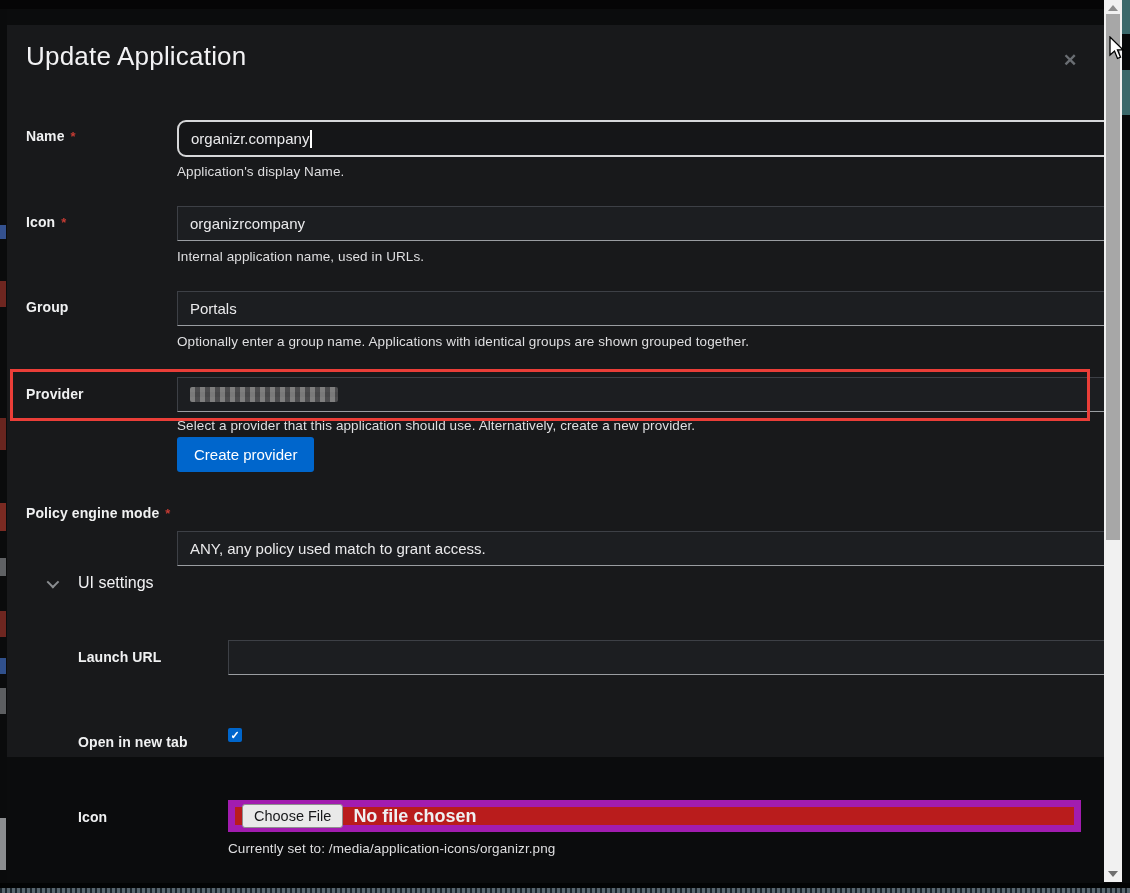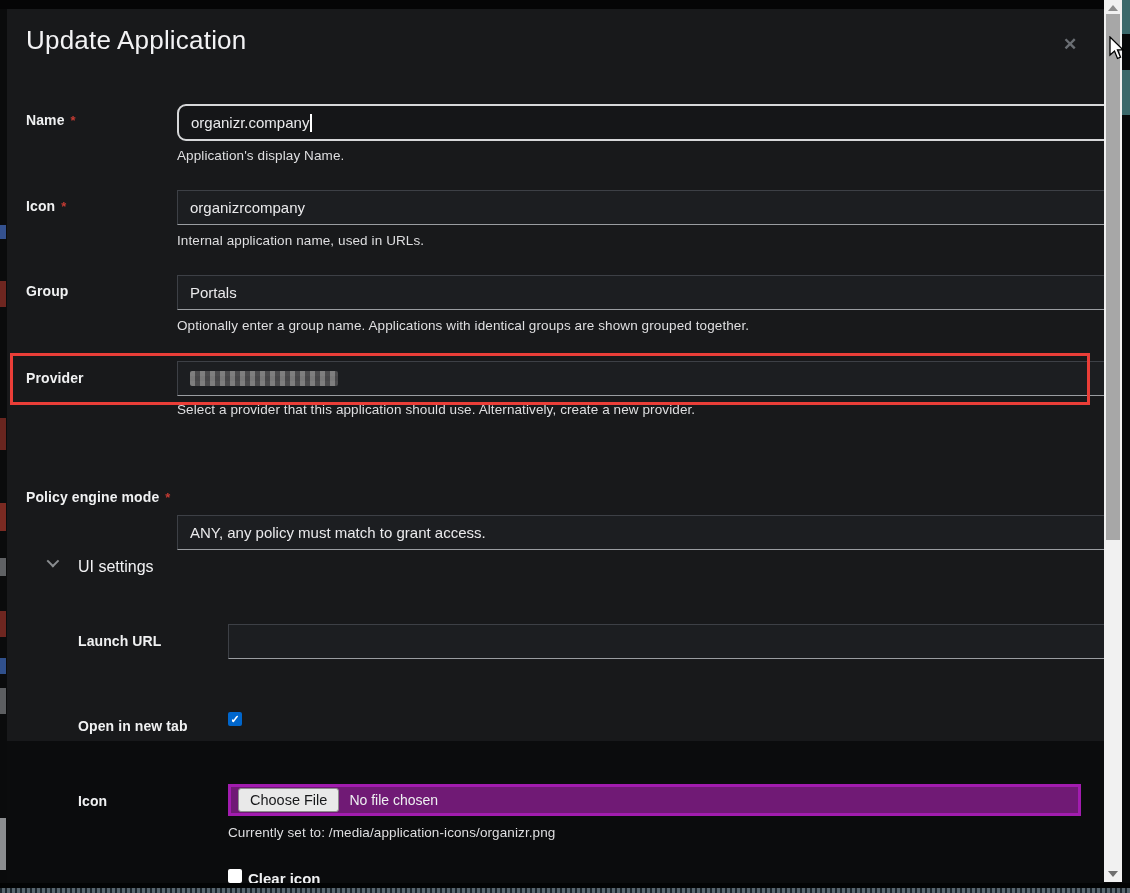--- a/index.html
+++ b/index.html
@@ -23,21 +23,21 @@
   .scroll-arrow { position:absolute; left:4px; width:0; height:0;
                   border-left:5px solid transparent; border-right:5px solid transparent; }
   #scroll-up   { top:5px;  border-bottom:6px solid #8d8d8d; }
   #scroll-down { top:871px; border-top:6px solid #6f6f6f; }
   #scrollbar-below { left:1104px; top:882px; width:18px; height:11px; background:#0a0b0c; z-index:31; }
 
   
   #mouse-cursor { left:1109px; top:36px; z-index:60; }
 
   
-  #modal { left:7px; top:9px; width:1097px; height:732px; background:#18191b; z-index:10; }
+  #modal { left:7px; top:25px; width:1097px; height:732px; background:#18191b; z-index:10; }
   #modal-title { position:absolute; left:19px; top:16px; font-size:26px; font-weight:500;
                  letter-spacing:.2px; color:#f2f2f4; }
   #modal-close { position:absolute; left:1050px; top:22px; width:26px; height:26px;
                  background:none; border:none; color:#6a6e73; font-size:17px; font-weight:700;
                  cursor:pointer; }
 
   
   .field-label { position:absolute; left:19px; font-size:14px; font-weight:700; color:#f0f1f2;
                  letter-spacing:.1px; }
   .sub-label   { left:71px; }
@@ -60,39 +60,39 @@
   #provider-redacted { margin-left:0; width:148px; height:15px; border-radius:2px;
       background:
         repeating-linear-gradient(90deg, rgba(130,130,130,.85) 0 5px, rgba(70,70,72,.85) 5px 10px),
         repeating-linear-gradient(0deg, #6b6b6d 0 5px, #4a4a4c 5px 10px); }
 
   #create-provider-btn { position:absolute; left:170px; top:412px; height:35px; padding:0 17px;
       background:#0066cc; color:#ffffff; border:none; border-radius:3px; font-size:15px;
       font-family:"Liberation Sans",sans-serif; cursor:pointer; }
 
   
-  #ui-settings-header { position:absolute; left:40px; top:549px; display:flex; 
+  #ui-settings-header { position:absolute; left:40px; top:549px; display:flex; align-items:center;
       gap:22px; color:#f2f2f4; cursor:pointer; }
   #ui-settings-chevron { width:9px; height:9px; border-right:2px solid #8a8d90;
       border-bottom:2px solid #8a8d90; transform:rotate(45deg) translateY(-2px); }
   #ui-settings-label { font-size:16px; font-weight:400; }
 
   
   .checkbox { position:absolute; width:14px; height:14px; border-radius:2px; }
   .checkbox.checked { background:#0066cc; color:#ffffff; font-size:11px; line-height:14px;
       text-align:center; font-weight:700; }
   .checkbox.unchecked { background:#ffffff; }
 
   
   #icon-file-row { position:absolute; left:221px; top:775px; width:853px; height:32px;
-      background:#701a75; border:3px solid #a21caf; display:flex; align-items:center; }
+      background:#b91c1c; border:7px solid #a21caf; display:flex; align-items:center; }
   #choose-file-btn { margin-left:7px; height:24px; padding:0 11px; background:#e9e9e9;
       border:1px solid #8f8f8f; border-radius:3px; color:#17181a; font-size:14.5px;
       font-family:"Liberation Sans",sans-serif; cursor:pointer; }
-  #file-status { margin-left:10px; color:#eef0f1; font-size:14px; }
+  #file-status { margin-left:10px; color:#eef0f1; font-size:18px;font-weight:bold; }
 
   .clear-label { position:absolute; left:241px; top:861px; font-size:15px; font-weight:700;
       color:#f0f1f2; }
 </style>
 </head>
 <body>
 
 <div id="left-strip" class="abs">
   <div class="speck" style="top:225px;height:14px;background:#34518f"></div>
   <div class="speck" style="top:281px;height:26px;background:#6e2620"></div>
@@ -138,26 +138,27 @@
 
   <div id="provider-highlight"></div>
   <label class="field-label" style="top:361px">
     <span>Provider</span>
   </label>
   <div class="control select-input" style="top:352px">
     <span id="provider-redacted"></span>
 
   </div>
   <div class="help" style="top:393px">Select a provider that this application should use. Alternatively, create a new provider.</div>
+  <button id="create-provider-btn">Create provider</button>
 
   <label class="field-label" style="top:480px">
     <span>Policy engine mode</span><span class="req">*</span>
   </label>
   <div class="control select-input" style="top:471px">
-    <span>ANY, any policy must match to grant access.</span>
+    <span>ANY, any policy used match to grant access.</span>
 
   </div>
 
   <div id="ui-settings-header">
     <span id="ui-settings-chevron"></span>
     <span id="ui-settings-label">UI settings</span>
   </div>
 
   <label class="field-label sub-label" style="top:624px">
     <span>Launch URL</span>

